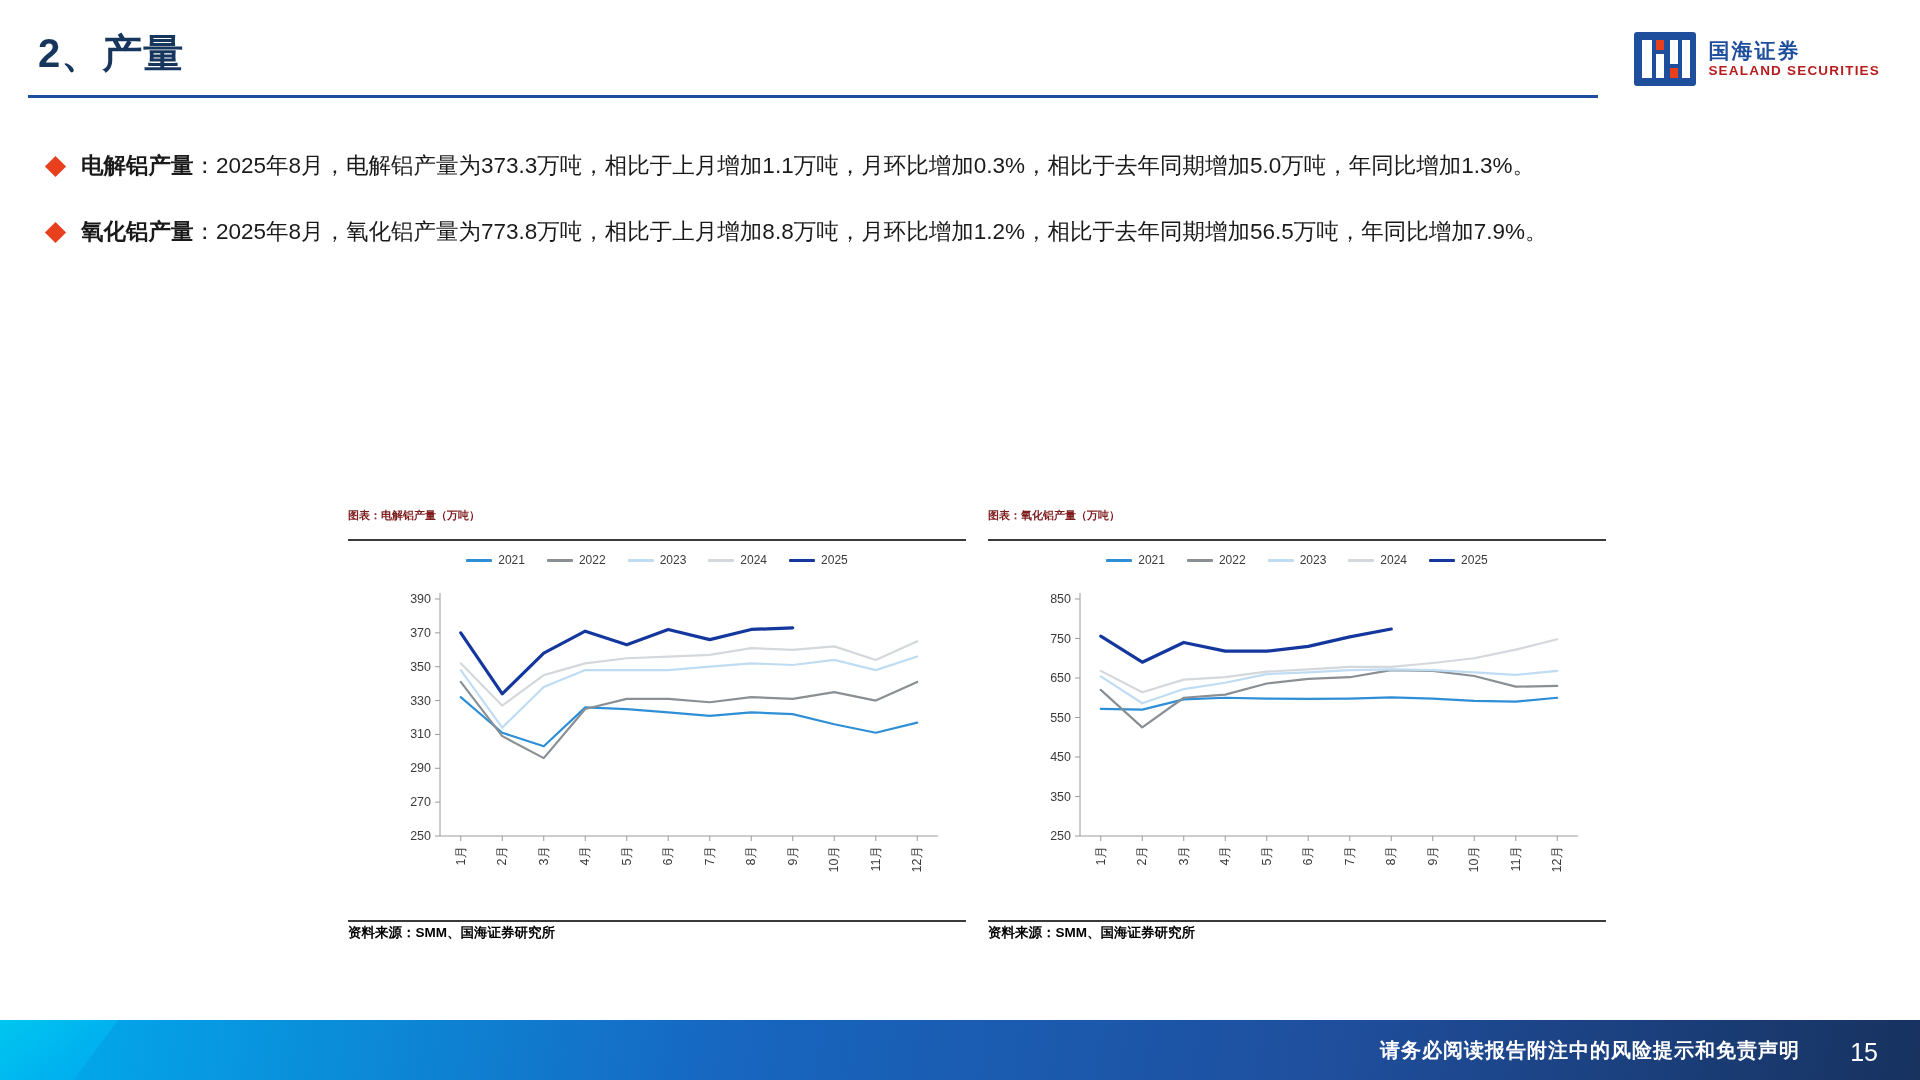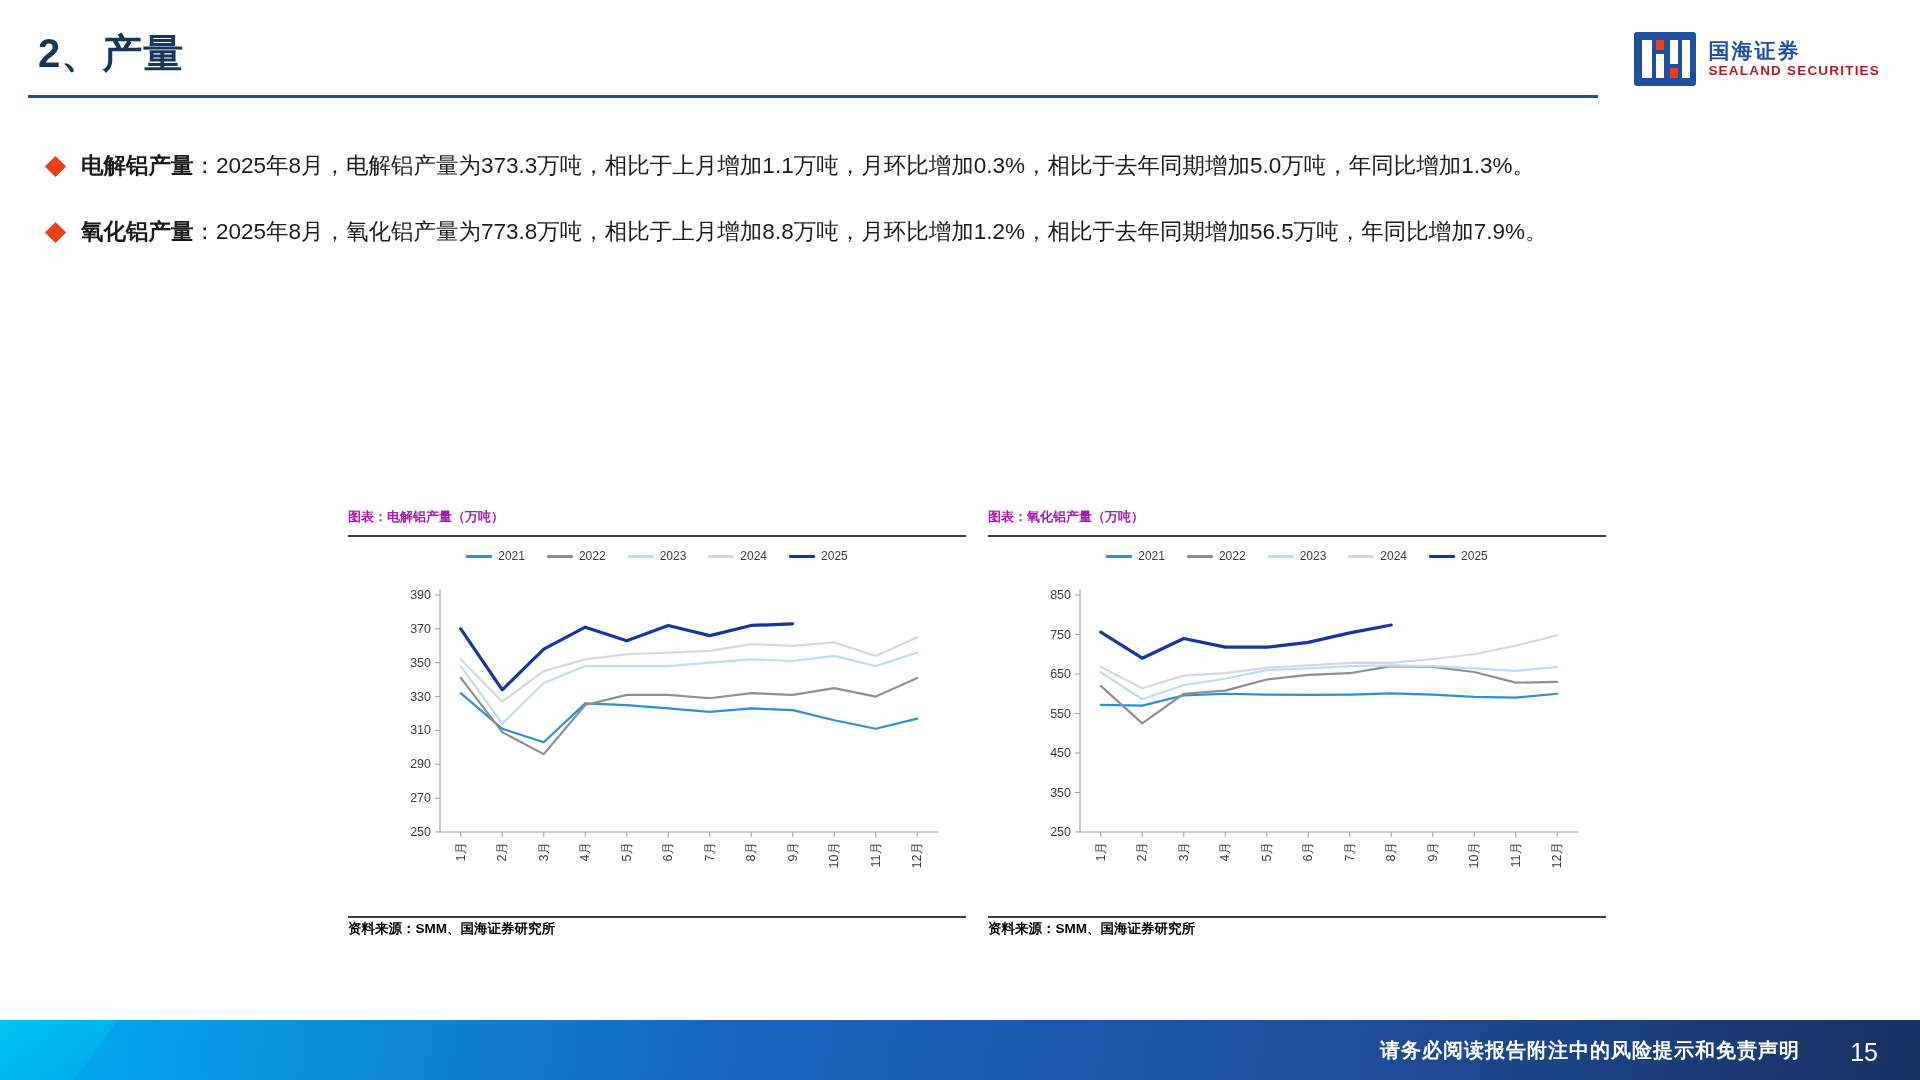--- a/index.html
+++ b/index.html
@@ -89,24 +89,24 @@
   .panel {
     position: absolute;
     top: 508px;
     width: 618px;
     height: 468px;
   }
   .panel-left { left: 348px; }
   .panel-right { left: 988px; }
 
   .panel-title {
-    font-size: 13px;
-    font-weight: bold;
-    color: #a21caf;
-    padding-bottom: 9px;
+    font-size: 11px;
+    font-weight: bold;
+    color: #7f1d1d;
+    padding-bottom: 16px;
   }
   .panel-hr {
     height: 2px;
     background: #3B3B3B;
     width: 100%;
   }
   .panel-footer-hr {
     height: 1.5px;
     background: #3B3B3B;
     width: 100%;

